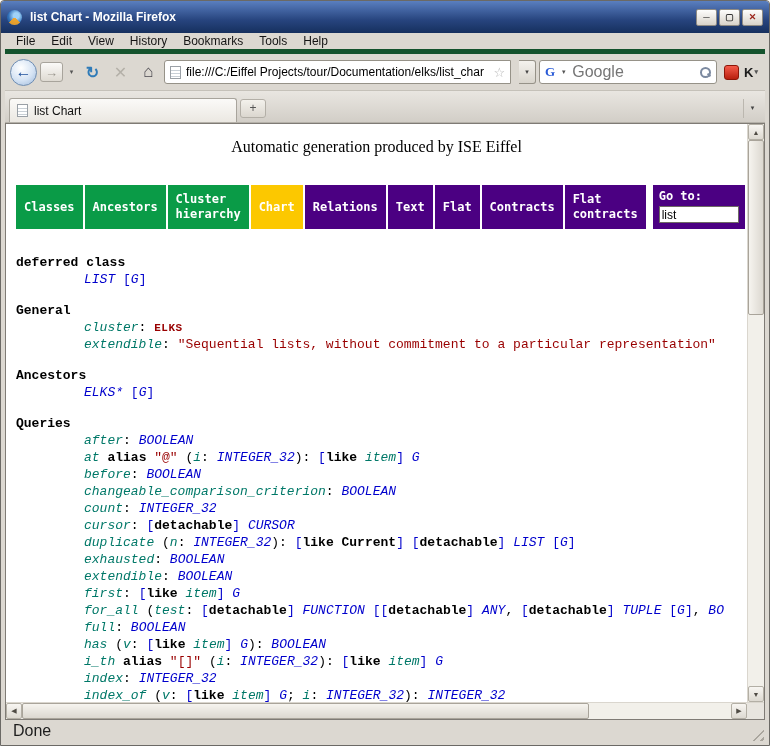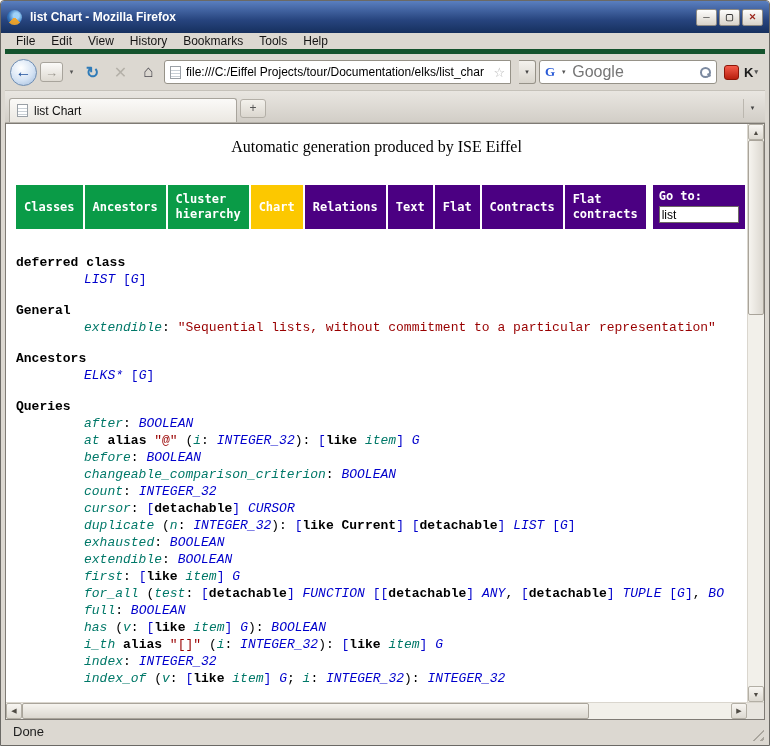--- a/index.html
+++ b/index.html
@@ -148,21 +148,21 @@
   .hbtn{ flex:0 0 16px; height:100%; background:linear-gradient(#f8f6f2,#ddd9d1);
     border:1px solid #b3afa5; border-radius:2px; font-size:7px; color:#4f4b44;
     display:flex; align-items:center; justify-content:center; }
   .htrack{ flex:1; position:relative; }
   .hthumb{ position:absolute; left:0; top:0; bottom:0; width:80%;
     background:linear-gradient(#f6f4ef,#dcd8d0); border:1px solid #a9a49a; border-radius:2px; }
   .corner{ flex:0 0 17px; background:#e8e5df; }
 
   
   .statusbar{ height:22px; flex:0 0 auto; display:flex; align-items:center;
-    padding:0 8px; font-size:13px; color:#1d1d1d; position:relative; }
+    padding:0 8px; font-size:16px; color:#1d1d1d; position:relative; }
   .grip{ position:absolute; right:1px; bottom:1px; width:13px; height:13px;
     background:repeating-linear-gradient(135deg, #a9a59d 0 2px, transparent 2px 5px);
     clip-path:polygon(100% 0, 100% 100%, 0 100%); }
 </style>
 </head>
 <body>
 
 <div class="window">
 
   <div class="titlebar">
@@ -252,20 +252,21 @@
             <span>Go to:</span>
             <input class="goto-input" value="list" style="">
           </span>
         </div>
 
         <div class="code-area">
             <div class="code-line"><span class="tk-kw">deferred class</span></div>
             <div class="code-line ind"><span class="tk-cls">LIST</span><span class="tk-pl"> </span><span class="tk-br">[</span><span class="tk-cls">G</span><span class="tk-br">]</span></div>
             <div class="code-line blank"></div>
             <div class="code-line"><span class="tk-kw">General</span></div>
+            <div class="code-line ind"><span class="tk-feat">cluster</span><span class="tk-pl">: </span><span class="tk-clu">ELKS</span></div>
             <div class="code-line ind"><span class="tk-feat">extendible</span><span class="tk-pl">: </span><span class="tk-str">"Sequential lists, without commitment to a particular representation"</span></div>
             <div class="code-line blank"></div>
             <div class="code-line"><span class="tk-kw">Ancestors</span></div>
             <div class="code-line ind"><span class="tk-cls">ELKS*</span><span class="tk-pl"> </span><span class="tk-br">[</span><span class="tk-cls">G</span><span class="tk-br">]</span></div>
             <div class="code-line blank"></div>
             <div class="code-line"><span class="tk-kw">Queries</span></div>
             <div class="code-line ind"><span class="tk-feat">after</span><span class="tk-pl">: </span><span class="tk-cls">BOOLEAN</span></div>
             <div class="code-line ind"><span class="tk-feat">at</span><span class="tk-pl"> </span><span class="tk-kw">alias</span><span class="tk-pl"> </span><span class="tk-str">"@"</span><span class="tk-pl"> (</span><span class="tk-feat">i</span><span class="tk-pl">: </span><span class="tk-cls">INTEGER_32</span><span class="tk-pl">): </span><span class="tk-br">[</span><span class="tk-kw">like</span><span class="tk-pl"> </span><span class="tk-feat">item</span><span class="tk-br">]</span><span class="tk-pl"> </span><span class="tk-cls">G</span></div>
             <div class="code-line ind"><span class="tk-feat">before</span><span class="tk-pl">: </span><span class="tk-cls">BOOLEAN</span></div>
             <div class="code-line ind"><span class="tk-feat">changeable_comparison_criterion</span><span class="tk-pl">: </span><span class="tk-cls">BOOLEAN</span></div>

